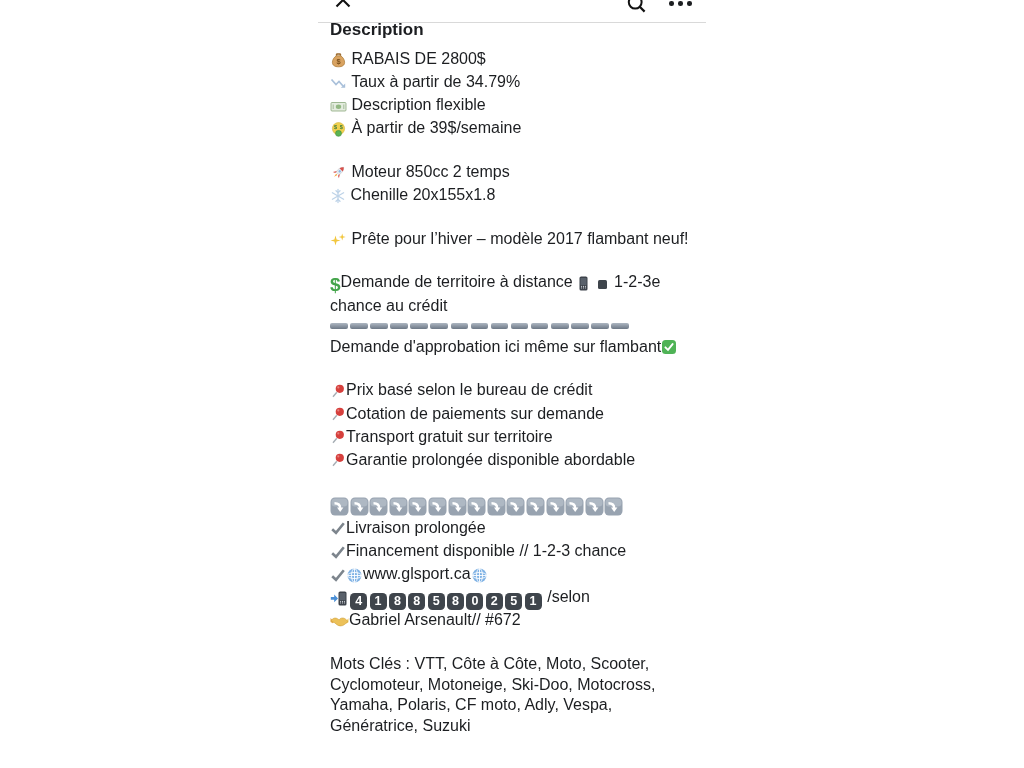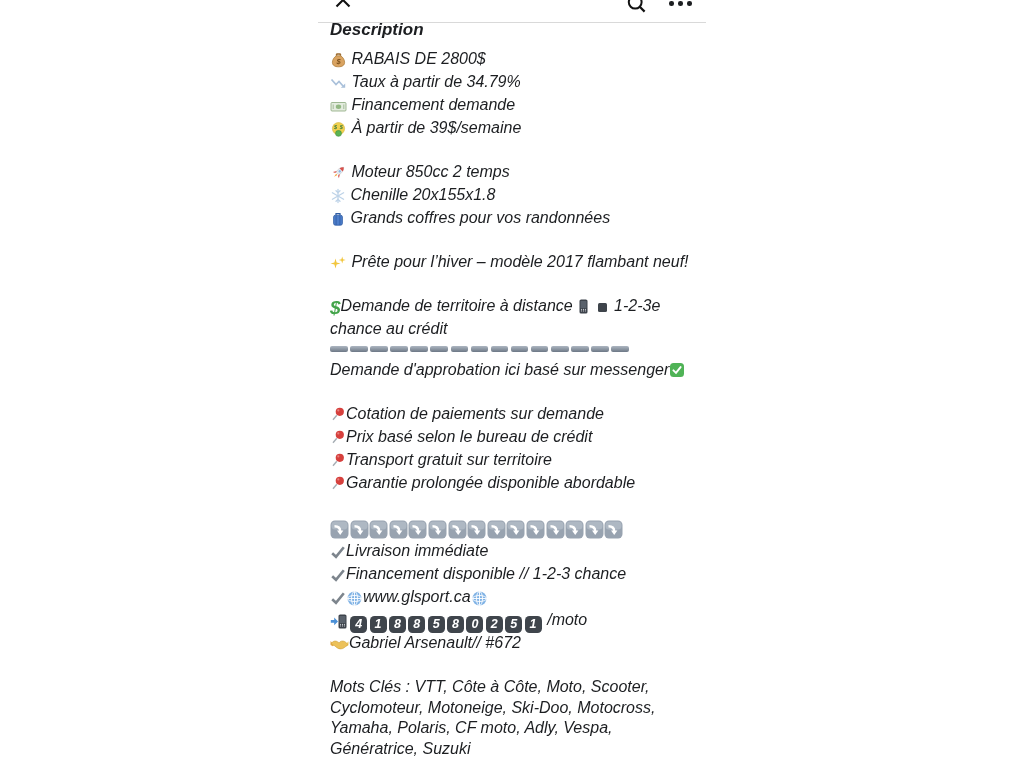--- a/index.html
+++ b/index.html
@@ -1,18 +1,18 @@
 <!DOCTYPE html>
 <html><head>
 <meta charset="utf-8">
 <style>
   html,body{margin:0;padding:0;background:#fff;}
   .page{position:relative;width:1024px;height:768px;background:#fff;overflow:hidden;
         font-family:"Liberation Sans",sans-serif;color:#1c1e21;}
-  .column{position:absolute;left:318px;top:0;width:388px;height:768px;background:#fff;font-style:italic;}
+  .column{position:absolute;left:318px;top:0;width:388px;height:768px;background:#fff;}
 
   
   .topbar{position:absolute;top:0;left:0;right:0;height:22px;background:#fff;z-index:5;
           border-bottom:1px solid #d9d9d9;overflow:hidden;}
   .tb-close{position:absolute;left:16px;top:-9px;}
   .tb-search{position:absolute;left:309px;top:-6px;}
   .tb-more{position:absolute;left:351px;top:1px;display:flex;gap:4.5px;}
   .tb-more i{width:4.5px;height:4.5px;border-radius:50%;background:#1c1e21;display:block;}
 
   
@@ -67,21 +67,21 @@
               </svg></span><span> RABAIS DE 2800$</span></div>
           <div class="line"><span class="icon i-chart-decreasing"><svg width="17" height="17" viewBox="0 0 17 17">
                 <path d="M1.5 4.5 L6 9.5 L9 6.5 L13 11" stroke="#a9c0da" stroke-width="1.7" fill="none"></path>
                 <path d="M10.8 12.8 L15.2 12.8 L15.2 8.4 Z" fill="#a9c0da"></path>
               </svg></span><span> Taux à partir de 34.79%</span></div>
           <div class="line"><span class="icon i-banknote"><svg width="17" height="17" viewBox="0 0 17 17">
                 <rect x="1" y="4.5" width="15" height="8.5" rx="1" fill="#e4ecdf" stroke="#8aa87c" stroke-width="0.8"></rect>
                 <ellipse cx="8.5" cy="8.7" rx="2.7" ry="2.2" fill="#93b883"></ellipse>
                 <line x1="3.2" y1="6.5" x2="3.2" y2="11" stroke="#8aa87c" stroke-width="0.7"></line>
                 <line x1="13.8" y1="6.5" x2="13.8" y2="11" stroke="#8aa87c" stroke-width="0.7"></line>
-              </svg></span><span> Financement demande</span></div>
+              </svg></span><span> Description flexible</span></div>
           <div class="line"><span class="icon i-money-mouth-face"><svg width="17" height="17" viewBox="0 0 17 17">
                 <circle cx="8.5" cy="7.6" r="6.1" fill="#f0d04e" stroke="#d4b33a" stroke-width="0.6"></circle>
                 <text x="5.6" y="8.4" text-anchor="middle" font-size="5.5" font-weight="bold" fill="#3c7d3a">$</text>
                 <text x="11.4" y="8.4" text-anchor="middle" font-size="5.5" font-weight="bold" fill="#3c7d3a">$</text>
                 <rect x="5.6" y="9.6" width="5.8" height="5.6" rx="2.4" fill="#5cb453" stroke="#3d8f3c" stroke-width="0.6"></rect>
               </svg></span><span> À partir de 39$/semaine</span></div>
           <div class="line"></div>
           <div class="line"><span class="icon i-rocket"><svg width="17" height="17" viewBox="0 0 17 17">
                 <g transform="rotate(45 8.5 8.5)">
                   <path d="M8.5 1.2 C10.8 3 11.4 6.6 10.6 10 L6.4 10 C5.6 6.6 6.2 3 8.5 1.2 Z" fill="#e9ebee" stroke="#c0c6cc" stroke-width="0.5"></path>
@@ -94,60 +94,54 @@
               </svg></span><span> Moteur 850cc 2 temps</span></div>
           <div class="line"><span class="icon i-snowflake"><svg width="16" height="16" viewBox="0 0 16 16">
                 <g stroke="#bed3e8" stroke-width="1.3" stroke-linecap="round" fill="none">
                   <line x1="8" y1="1.5" x2="8" y2="14.5"></line>
                   <line x1="2.4" y1="4.8" x2="13.6" y2="11.2"></line>
                   <line x1="2.4" y1="11.2" x2="13.6" y2="4.8"></line>
                   <path d="M6 2.8 L8 4.6 L10 2.8"></path>
                   <path d="M6 13.2 L8 11.4 L10 13.2"></path>
                 </g>
               </svg></span><span> Chenille 20x155x1.8</span></div>
-          <div class="line"><span class="icon i-luggage"><svg width="16" height="16" viewBox="0 0 16 16">
-                <path d="M6 4.2 V2.6 h4 v1.6" fill="none" stroke="#2e5ca3" stroke-width="1.2"></path>
-                <rect x="3.6" y="4.2" width="8.8" height="10" rx="1.8" fill="#4d7ecb" stroke="#2e5ca3" stroke-width="0.8"></rect>
-                <line x1="6.1" y1="4.4" x2="6.1" y2="14" stroke="#2e5ca3" stroke-width="0.8"></line>
-                <line x1="9.9" y1="4.4" x2="9.9" y2="14" stroke="#2e5ca3" stroke-width="0.8"></line>
-              </svg></span><span> Grands coffres pour vos randonnées</span></div>
           <div class="line"></div>
           <div class="line"><span class="icon i-sparkles"><svg width="17" height="17" viewBox="0 0 17 17">
                 <path d="M5.5 4.5 L6.6 8.4 L10.5 9.5 L6.6 10.6 L5.5 14.5 L4.4 10.6 L0.5 9.5 L4.4 8.4 Z" fill="#f2c63d"></path>
                 <path d="M12.2 2.5 L13 5.2 L15.7 6 L13 6.8 L12.2 9.5 L11.4 6.8 L8.7 6 L11.4 5.2 Z" fill="#f2c63d"></path>
               </svg></span><span> Prête pour l’hiver – modèle 2017 flambant neuf!</span></div>
           <div class="line"></div>
           <div class="line"><span class="icon i-dollar-sign"><span class="g-dollar">$</span></span><span>Demande de territoire à distance </span><span class="icon i-mobile-phone"><svg width="13" height="17" viewBox="0 0 13 17">
                 <rect x="2.5" y="1.5" width="8" height="14" rx="1.6" fill="#3d434b"></rect>
                 <rect x="3.5" y="3" width="6" height="7" fill="#59616b"></rect>
                 <g fill="#c8cdd2">
                   <circle cx="4.6" cy="11.4" r="0.55"></circle>
                   <circle cx="6.5" cy="11.4" r="0.55"></circle>
                   <circle cx="8.4" cy="11.4" r="0.55"></circle>
                   <circle cx="4.6" cy="12.9" r="0.55"></circle>
                   <circle cx="6.5" cy="12.9" r="0.55"></circle>
                   <circle cx="8.4" cy="12.9" r="0.55"></circle>
                 </g>
               </svg></span><span> </span><span class="icon i-black-square"><span class="g-sq"></span></span><span> 1-2-3e chance au crédit</span></div>
           <div class="line"><span class="dash"></span><span class="dash"></span><span class="dash"></span><span class="dash"></span><span class="dash"></span><span class="dash"></span><span class="dash"></span><span class="dash"></span><span class="dash"></span><span class="dash"></span><span class="dash"></span><span class="dash"></span><span class="dash"></span><span class="dash"></span><span class="dash"></span></div>
-          <div class="line"><span>Demande d'approbation ici basé sur messenger</span><span class="icon i-check-mark-button"><svg width="16" height="16" viewBox="0 0 16 16">
+          <div class="line"><span>Demande d'approbation ici même sur flambant</span><span class="icon i-check-mark-button"><svg width="16" height="16" viewBox="0 0 16 16">
                 <rect x="1" y="1" width="14" height="14" rx="3.5" fill="#4fb356"></rect>
                 <path d="M4.4 8.3 L7 10.9 L11.6 5.1" stroke="#fff" stroke-width="1.9" fill="none" stroke-linecap="round"></path>
               </svg></span></div>
           <div class="line"></div>
           <div class="line"><span class="icon i-pushpin"><svg width="16" height="16" viewBox="0 0 16 16">
                 <line x1="6.8" y1="9.2" x2="3" y2="13.8" stroke="#a7aeb5" stroke-width="1.4"></line>
                 <circle cx="9.8" cy="5.8" r="4.1" fill="#d6403d"></circle>
                 <circle cx="8.3" cy="4.4" r="1.1" fill="#e8807e"></circle>
+              </svg></span><span>Prix basé selon le bureau de crédit</span></div>
+          <div class="line"><span class="icon i-pushpin"><svg width="16" height="16" viewBox="0 0 16 16">
+                <line x1="6.8" y1="9.2" x2="3" y2="13.8" stroke="#a7aeb5" stroke-width="1.4"></line>
+                <circle cx="9.8" cy="5.8" r="4.1" fill="#d6403d"></circle>
+                <circle cx="8.3" cy="4.4" r="1.1" fill="#e8807e"></circle>
               </svg></span><span>Cotation de paiements sur demande</span></div>
-          <div class="line"><span class="icon i-pushpin"><svg width="16" height="16" viewBox="0 0 16 16">
-                <line x1="6.8" y1="9.2" x2="3" y2="13.8" stroke="#a7aeb5" stroke-width="1.4"></line>
-                <circle cx="9.8" cy="5.8" r="4.1" fill="#d6403d"></circle>
-                <circle cx="8.3" cy="4.4" r="1.1" fill="#e8807e"></circle>
-              </svg></span><span>Prix basé selon le bureau de crédit</span></div>
           <div class="line"><span class="icon i-pushpin"><svg width="16" height="16" viewBox="0 0 16 16">
                 <line x1="6.8" y1="9.2" x2="3" y2="13.8" stroke="#a7aeb5" stroke-width="1.4"></line>
                 <circle cx="9.8" cy="5.8" r="4.1" fill="#d6403d"></circle>
                 <circle cx="8.3" cy="4.4" r="1.1" fill="#e8807e"></circle>
               </svg></span><span>Transport gratuit sur territoire</span></div>
           <div class="line"><span class="icon i-pushpin"><svg width="16" height="16" viewBox="0 0 16 16">
                 <line x1="6.8" y1="9.2" x2="3" y2="13.8" stroke="#a7aeb5" stroke-width="1.4"></line>
                 <circle cx="9.8" cy="5.8" r="4.1" fill="#d6403d"></circle>
                 <circle cx="8.3" cy="4.4" r="1.1" fill="#e8807e"></circle>
               </svg></span><span>Garantie prolongée disponible abordable</span></div>
@@ -223,21 +217,21 @@
                 <path d="M4.5 6.2 C9 6.2 10.2 8 10.2 11.2" stroke="#fff" stroke-width="2.4" fill="none"></path>
                 <path d="M7 10.5 h6.4 l-3.2 4.4 Z" fill="#fff"></path>
               </svg></span><span class="icon i-arrow-down-curve"><svg width="19" height="19" viewBox="0 0 19 19">
                 <rect x="0.5" y="0.5" width="18" height="18" rx="4.5" fill="#98a3b0"></rect>
                 <rect x="1.5" y="1.5" width="16" height="8" rx="3.5" fill="#aeb8c3"></rect>
                 <path d="M4.5 6.2 C9 6.2 10.2 8 10.2 11.2" stroke="#fff" stroke-width="2.4" fill="none"></path>
                 <path d="M7 10.5 h6.4 l-3.2 4.4 Z" fill="#fff"></path>
               </svg></span></div>
           <div class="line"><span class="icon i-check-mark"><svg width="16" height="16" viewBox="0 0 16 16">
                 <path d="M2.2 9.2 L6 12.8 L13.8 3.2" stroke="#7d858d" stroke-width="2.6" fill="none"></path>
-              </svg></span><span>Livraison immédiate</span></div>
+              </svg></span><span>Livraison prolongée</span></div>
           <div class="line"><span class="icon i-check-mark"><svg width="16" height="16" viewBox="0 0 16 16">
                 <path d="M2.2 9.2 L6 12.8 L13.8 3.2" stroke="#7d858d" stroke-width="2.6" fill="none"></path>
               </svg></span><span>Financement disponible // 1-2-3 chance</span></div>
           <div class="line"><span class="icon i-check-mark"><svg width="16" height="16" viewBox="0 0 16 16">
                 <path d="M2.2 9.2 L6 12.8 L13.8 3.2" stroke="#7d858d" stroke-width="2.6" fill="none"></path>
               </svg></span><span class="icon i-globe"><svg width="17" height="17" viewBox="0 0 17 17">
                 <circle cx="8.5" cy="8.5" r="7" fill="#7fb2e5"></circle>
                 <g stroke="#fff" stroke-width="0.9" fill="none">
                   <ellipse cx="8.5" cy="8.5" rx="3" ry="7"></ellipse>
                   <ellipse cx="8.5" cy="8.5" rx="7" ry="3"></ellipse>
@@ -258,21 +252,21 @@
                 <rect x="9.5" y="3" width="6" height="7" fill="#59616b"></rect>
                 <g fill="#c8cdd2">
                   <circle cx="10.6" cy="11.4" r="0.55"></circle>
                   <circle cx="12.5" cy="11.4" r="0.55"></circle>
                   <circle cx="14.4" cy="11.4" r="0.55"></circle>
                   <circle cx="10.6" cy="12.9" r="0.55"></circle>
                   <circle cx="12.5" cy="12.9" r="0.55"></circle>
                   <circle cx="14.4" cy="12.9" r="0.55"></circle>
                 </g>
                 <path d="M0.8 7 h3.4 V4.6 L8 8.4 L4.2 12.2 V9.8 H0.8 Z" fill="#4a8fd6"></path>
-              </svg></span><span class="kc">4</span><span class="kc">1</span><span class="kc">8</span><span class="kc">8</span><span class="kc">5</span><span class="kc">8</span><span class="kc">0</span><span class="kc">2</span><span class="kc">5</span><span class="kc">1</span><span> /moto</span></div>
+              </svg></span><span class="kc">4</span><span class="kc">1</span><span class="kc">8</span><span class="kc">8</span><span class="kc">5</span><span class="kc">8</span><span class="kc">0</span><span class="kc">2</span><span class="kc">5</span><span class="kc">1</span><span> /selon</span></div>
           <div class="line"><span class="icon i-handshake"><svg width="19" height="15" viewBox="0 0 19 15">
                 <path d="M0.5 5 L4.2 8.7 L2.8 10.3 L0.5 9 Z" fill="#e8a94c"></path>
                 <path d="M18.5 5.3 L15 8.9 L16.4 10.4 L18.5 9.3 Z" fill="#f4d06a"></path>
                 <path d="M1 8 C2.5 5 5.5 4.3 7.8 5.9 L9.2 6.9 C10 4.9 13.5 4.3 15.5 6.1 L18 8.5 L14.5 11.5 C12.5 13.3 9 13.4 7 11.7 L4.5 9.7 Z" fill="#ecc159" stroke="#cf9f38" stroke-width="0.6"></path>
               </svg></span><span>Gabriel Arsenault// #672</span></div>
           <div class="line"></div>
           <div class="line"><span>Mots Clés : VTT, Côte à Côte, Moto, Scooter, Cyclomoteur, Motoneige, Ski-Doo, Motocross, Yamaha, Polaris, CF moto, Adly, Vespa, Génératrice, Suzuki</span></div>
         </div>
 
     </div>

